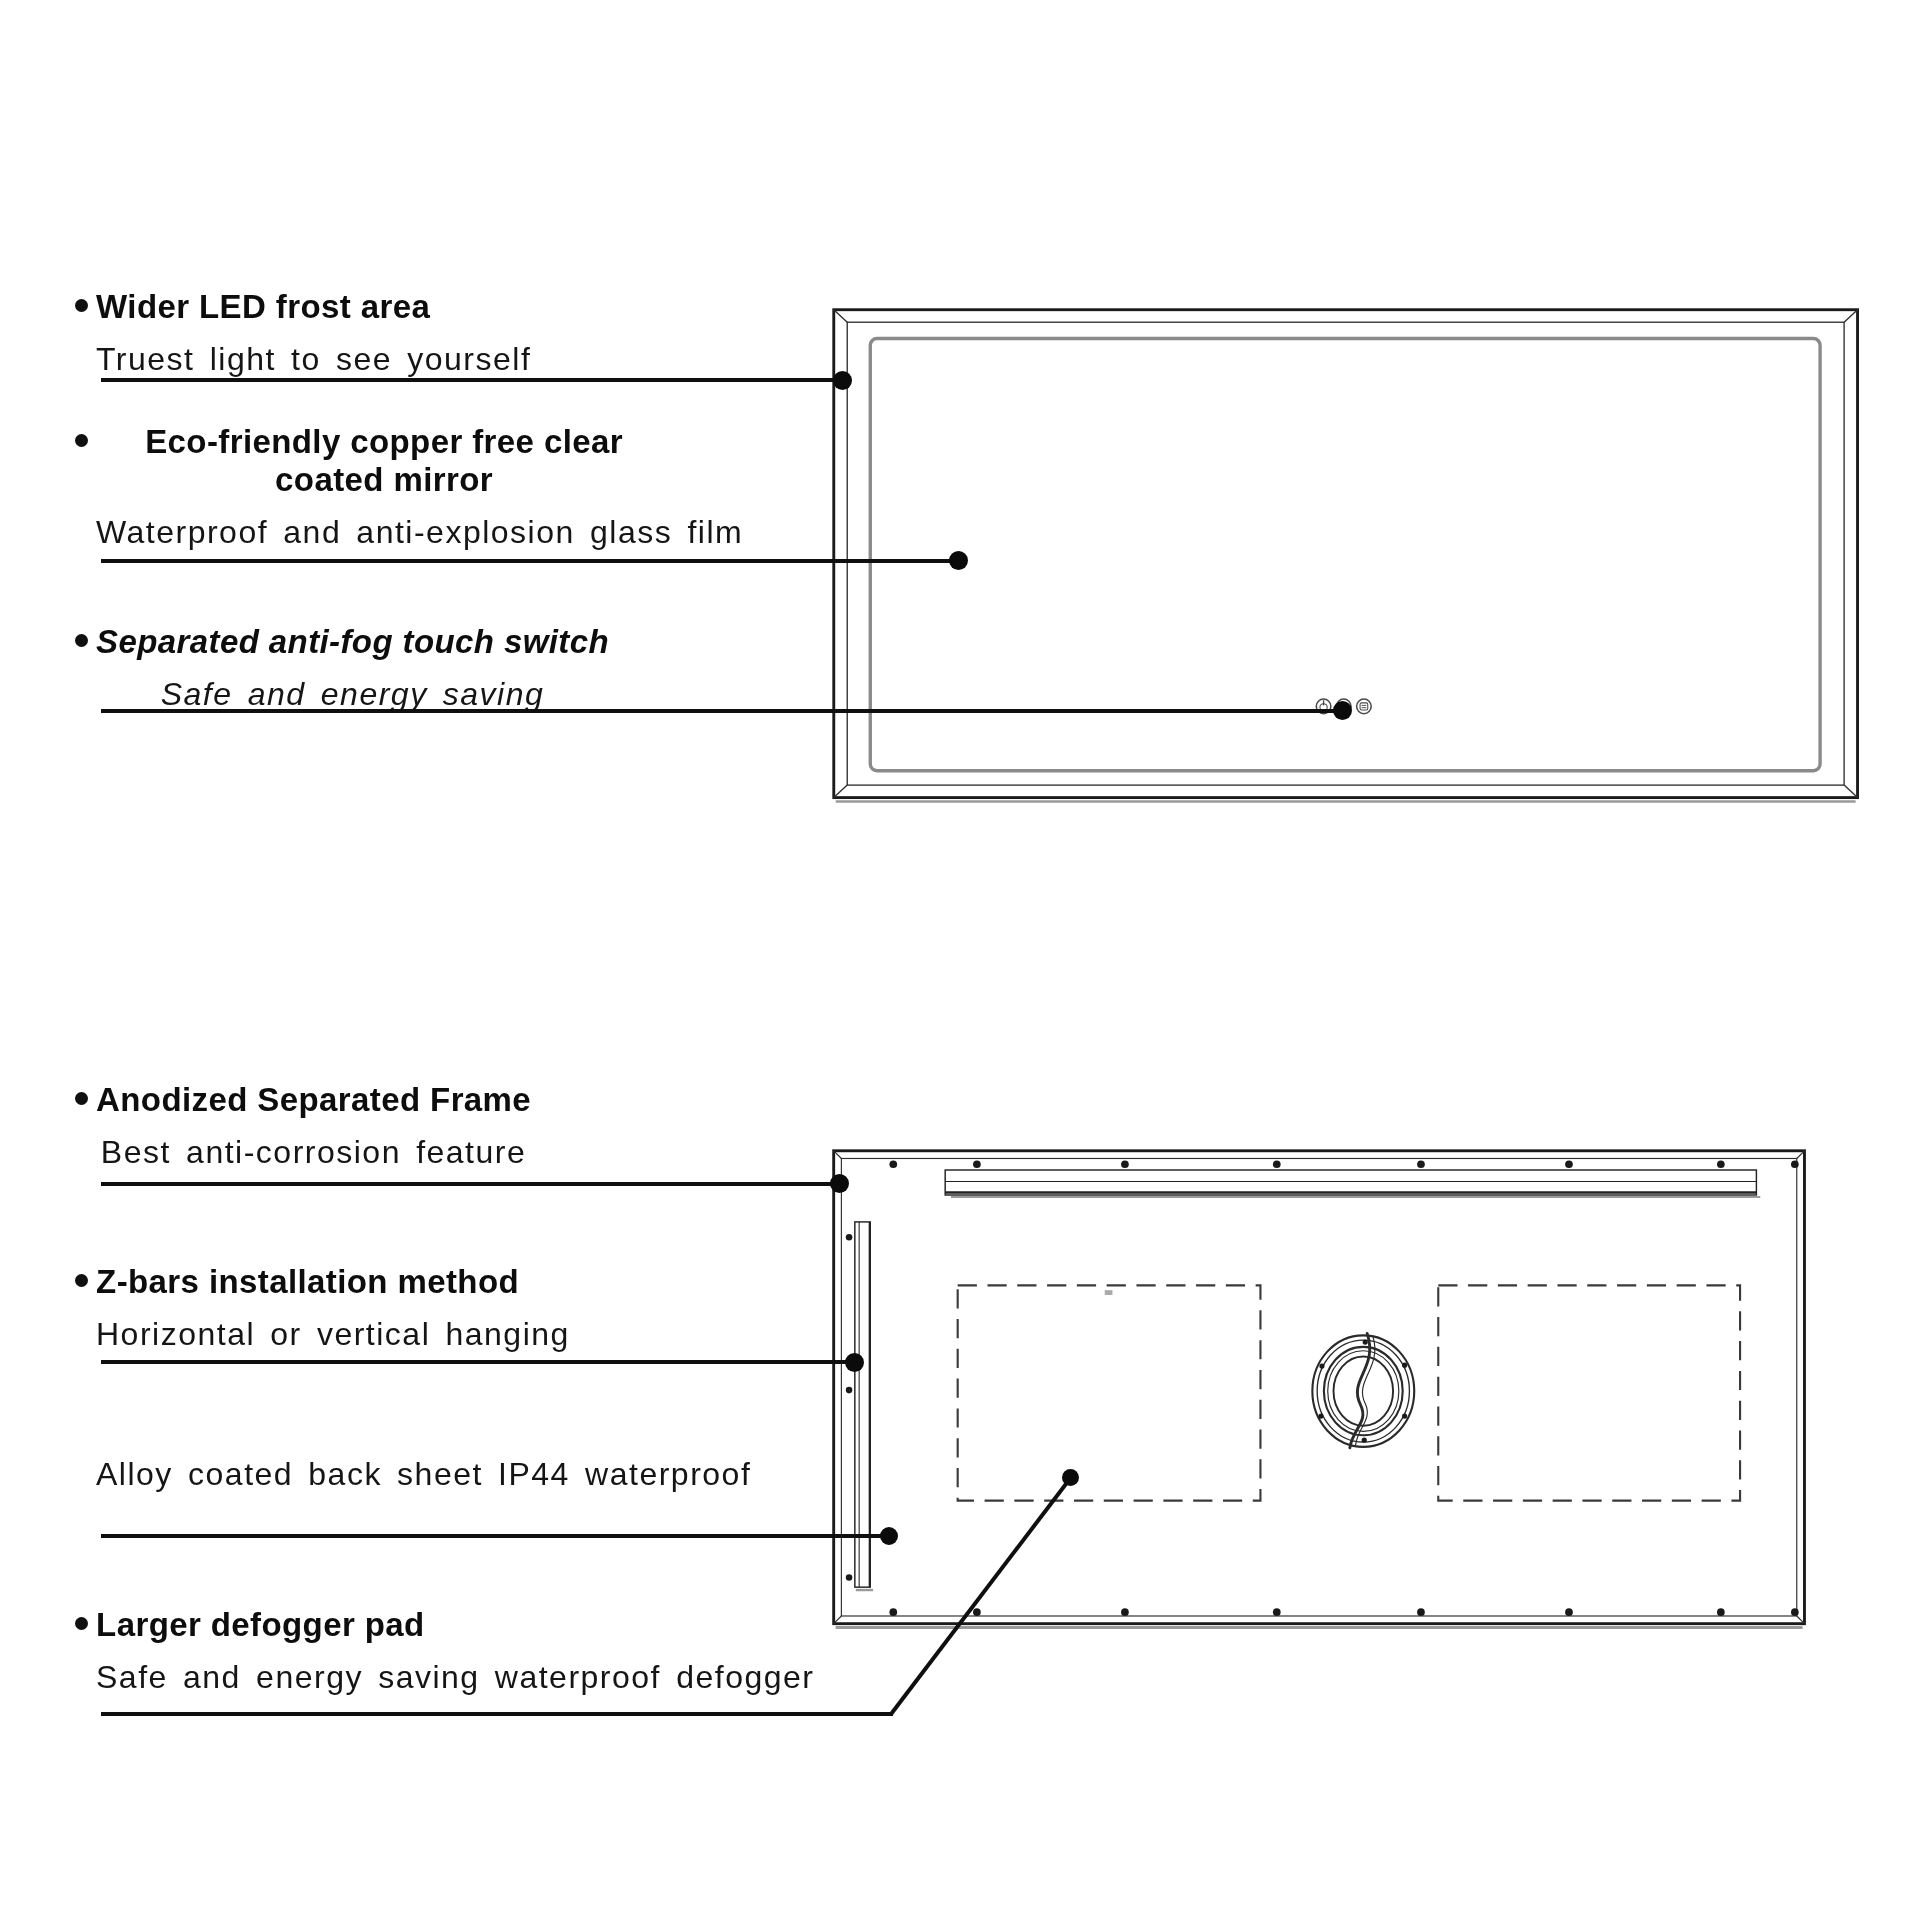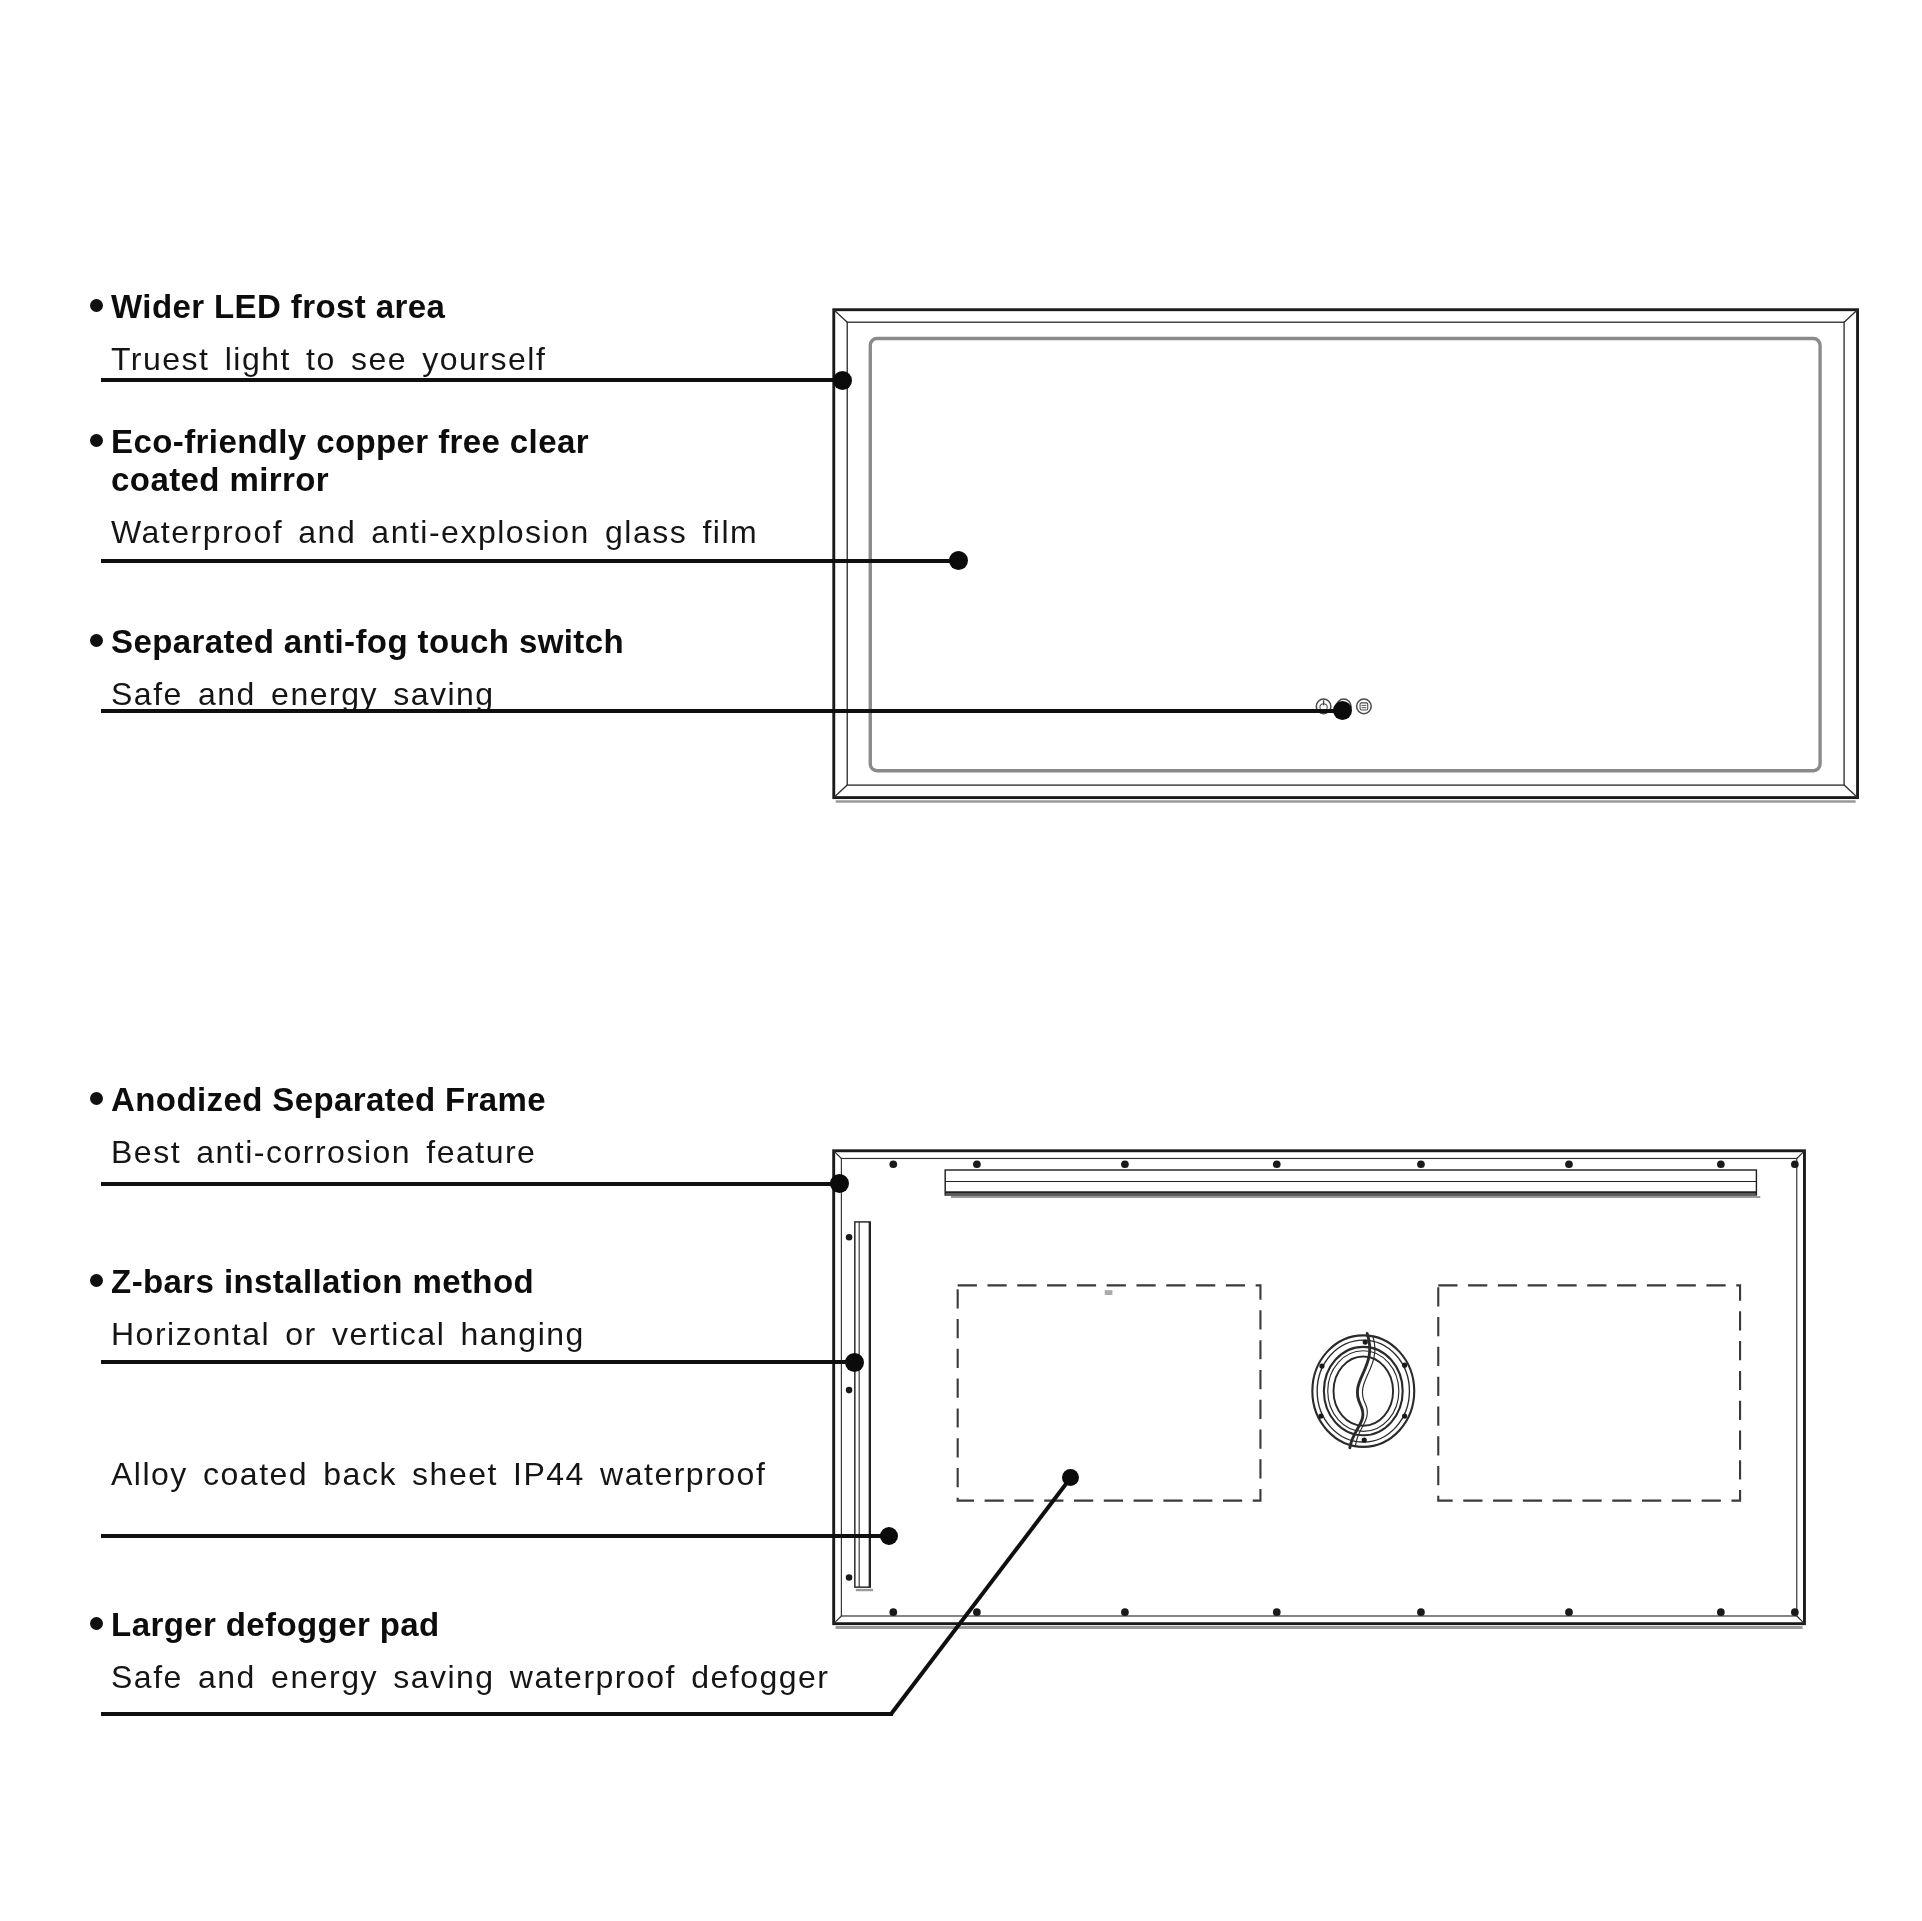--- a/index.html
+++ b/index.html
@@ -1,20 +1,20 @@
 <!DOCTYPE html>
 <html><head>
 <meta charset="utf-8">
 <style>
   html,body{margin:0;padding:0;background:#fff;}
   .stage{
     position:relative;width:1922px;height:1921px;background:#ffffff;
     font-family:"Liberation Sans", sans-serif;color:#111;overflow:hidden;
   }
-  .feature{position:absolute;left:90px;}
+  .feature{position:absolute;left:75px;text-align:center;}
   .t-row{display:flex;align-items:flex-start;}
   .bullet{
     width:13.4px;height:13.4px;border-radius:50%;background:#101010;
     flex:0 0 auto;margin:10.6px 7.7px 0 0;
   }
   .feature h2{
     margin:0;font-size:33px;font-weight:700;line-height:1.14;
     letter-spacing:0.4px;color:#0d0d0d;max-width:576px;
   }
   .feature p{
@@ -150,21 +150,21 @@
   </div>
 
   <div class="feature" style="top:423px;">
     <div class="t-row">
       <span class="bullet"></span>
       <h2>Eco-friendly copper free clear coated mirror</h2>
     </div>
     <p>Waterproof and anti-explosion glass film</p>
   </div>
 
-  <div class="feature" style="top:623px;">
+  <div class="feature" style="top:623px;font-style:italic;">
     <div class="t-row">
       <span class="bullet"></span>
       <h2>Separated anti-fog touch switch</h2>
     </div>
     <p>Safe and energy saving</p>
   </div>
 
   <div class="feature" style="top:1081px;">
     <div class="t-row">
       <span class="bullet"></span>

